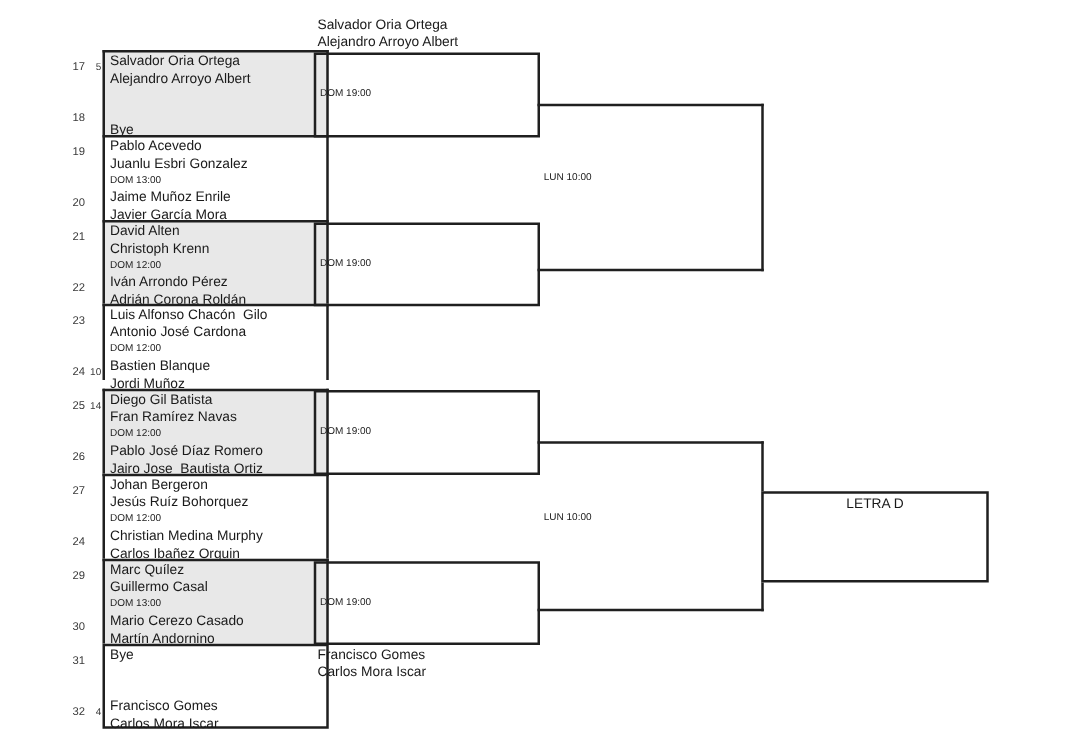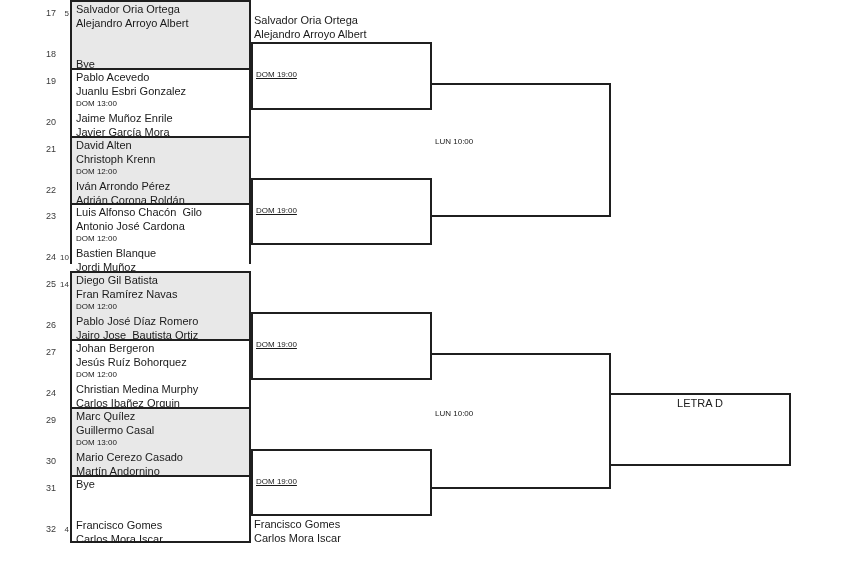--- a/index.html
+++ b/index.html
@@ -1,35 +1,35 @@
 <!DOCTYPE html>
 <html><head>
 <meta charset="utf-8">
 <style>
   html,body{margin:0;padding:0;background:#ffffff;}
   #canvas{
     position:relative;width:868px;height:584px;background:#ffffff;
     font-family:"Liberation Sans", sans-serif;color:#1a1a1a;overflow:hidden;
   }
   
-  .r1{position:absolute;left:70px;width:181px;box-sizing:border-box;
-      border:2px solid #1f1f1f;border-bottom:none;background:#ffffff;}
+  .r1{position:absolute;left:82px;width:181px;box-sizing:border-box;
+      border:2px solid #1f1f1f;border-bottom:none;background:#ffffff;margin-top:40px;}
   .r1.shade{background:#e8e8e8;}
   .r1.last{border-bottom:2px solid #1f1f1f;}
   .r1 .ln{position:absolute;left:4px;font-size:11px;line-height:13px;white-space:pre;color:#1a1a1a;}
   .r1 .t1{top:1px;}  .r1 .t2{top:15px;}
   .r1 .tm{position:absolute;left:4px;top:29px;font-size:8px;color:#1a1a1a;white-space:pre;}
   .r1 .b1{top:42px;} .r1 .b2{top:56px;}
   .num{position:absolute;left:-38px;width:22px;text-align:right;font-size:9px;color:#3a3a3a;}
   .seed{position:absolute;left:-15px;width:12px;text-align:right;font-size:8px;color:#3a3a3a;}
   .n1{top:6px;} .sd1{top:7px;}
   .n2{top:47px;} .sd2{top:48px;}
   
   .r2{position:absolute;left:251px;width:181px;box-sizing:border-box;border:2px solid #1f1f1f;}
-  .r2 .tm2{position:absolute;left:3px;top:26px;font-size:8px;color:#1a1a1a;white-space:pre;text-decoration:underline;}
+  .r2 .tm2{position:absolute;left:3px;top:26px;font-size:8px;color:#1a1a1a;white-space:pre;}
   
   .sf{position:absolute;left:430px;width:181px;box-sizing:border-box;
       border:2px solid #1f1f1f;border-left:none;}
   .sf .tm3{position:absolute;left:5px;font-size:8px;color:#1a1a1a;white-space:pre;}
   
   .letra{position:absolute;left:609px;width:182px;box-sizing:border-box;border:2px solid #1f1f1f;background:#ffffff;}
   .letra .lbl{position:absolute;left:0;top:2px;width:100%;text-align:center;font-size:11px;color:#1a1a1a;}
   
   .adv{position:absolute;left:254px;font-size:11px;line-height:13px;white-space:pre;color:#1a1a1a;}
 </style>

